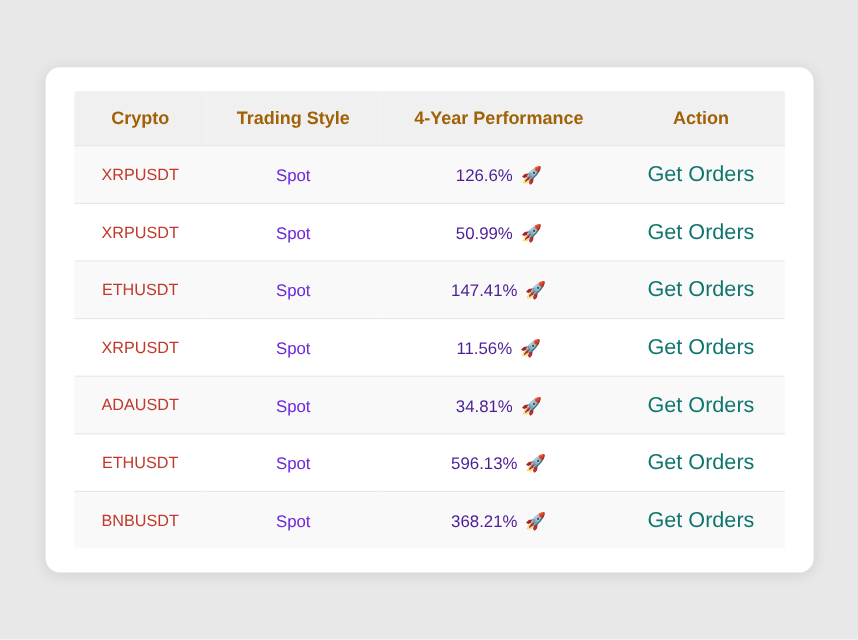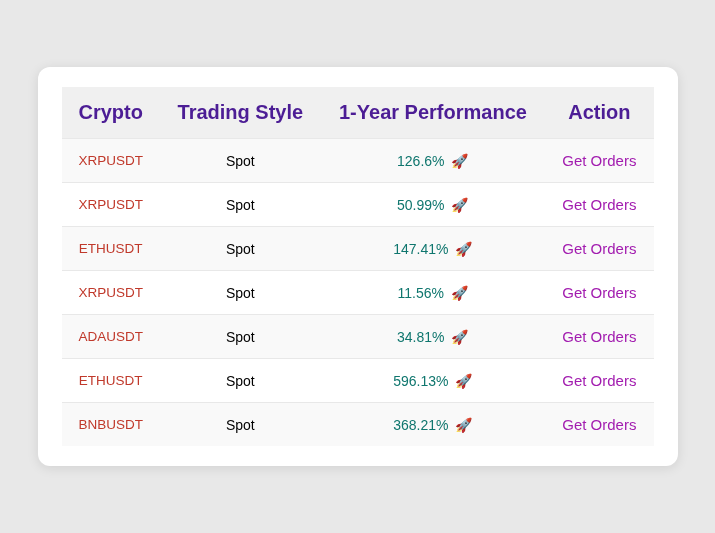--- a/index.html
+++ b/index.html
@@ -30,23 +30,23 @@
       width: 100%;
       border-collapse: collapse;
     }
 
     thead tr {
       background: #f0f0f0;
     }
 
     thead th {
       padding: 14px 16px;
-      font-size: 20px;
+      font-size: 15px;
       font-weight: bold;
-      color: #4c1d95;
+      color: #a16207;
     }
 
     tbody tr {
       border-top: 1px solid #e8e8e8;
     }
 
     tbody tr:nth-child(odd) {
       background: #f9f9f9;
     }
 
@@ -61,50 +61,50 @@
       color: #444;
     }
 
     td.crypto-name {
       color: #c0392b;
       font-weight: 500;
       font-size: 13.5px;
     }
 
     td.trading-style {
-      color: #000000;
+      color: #6d28d9;
     }
 
     td.performance {
-      color: #0f766e;
+      color: #4c1d95;
       font-size: 14px;
       font-weight: 500;
     }
 
     td.action a {
-      color: #a21caf;
+      color: #0f766e;
       text-decoration: none;
-      font-size: 15px;
+      font-size: 18px;
     }
 
     .rocket-icon {
       font-size: 14px;
       margin-left: 3px;
     }
   </style>
 </head>
 <body>
 
 <div class="card">
   <table>
     <thead>
       <tr>
         <th>Crypto</th>
         <th>Trading Style</th>
-        <th>1-Year Performance</th>
+        <th>4-Year Performance</th>
         <th>Action</th>
       </tr>
     </thead>
     <tbody id="table-body">
     <tr>
           <td class="crypto-name">XRPUSDT</td>
           <td class="trading-style">Spot</td>
           <td class="performance">126.6% <span class="rocket-icon">🚀</span></td>
           <td class="action"><a href="#">Get Orders</a></td>
         </tr>

